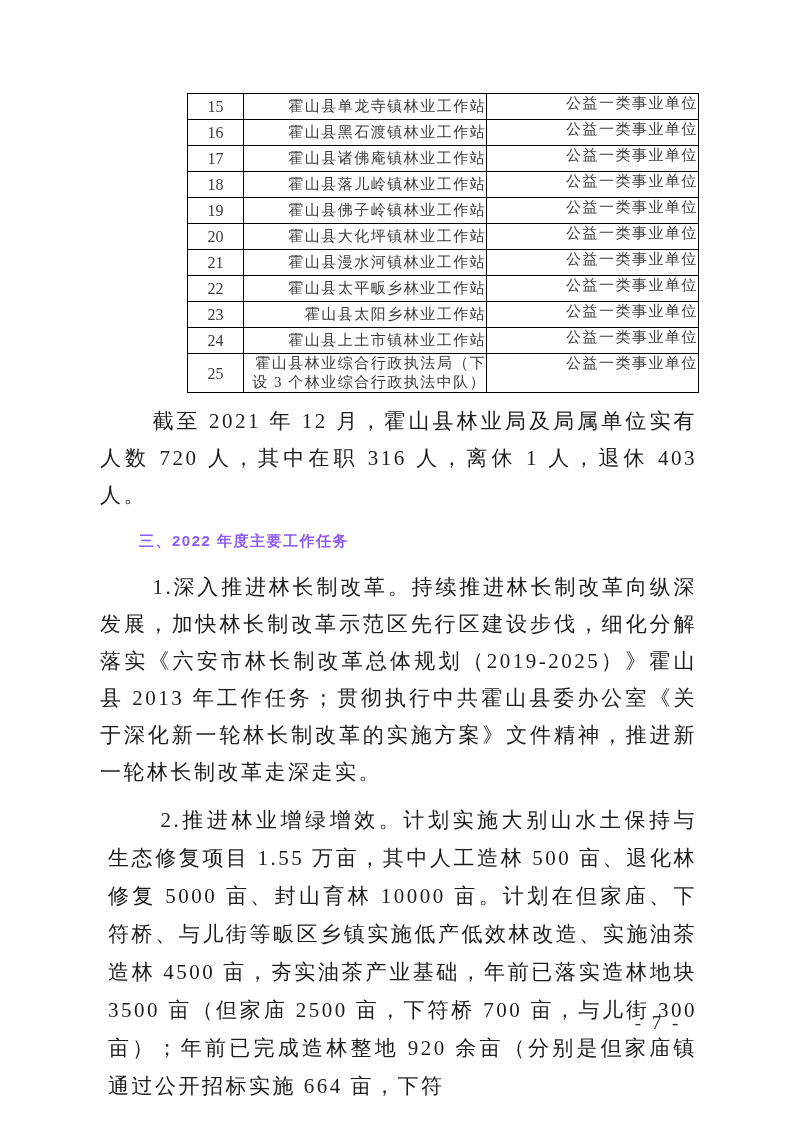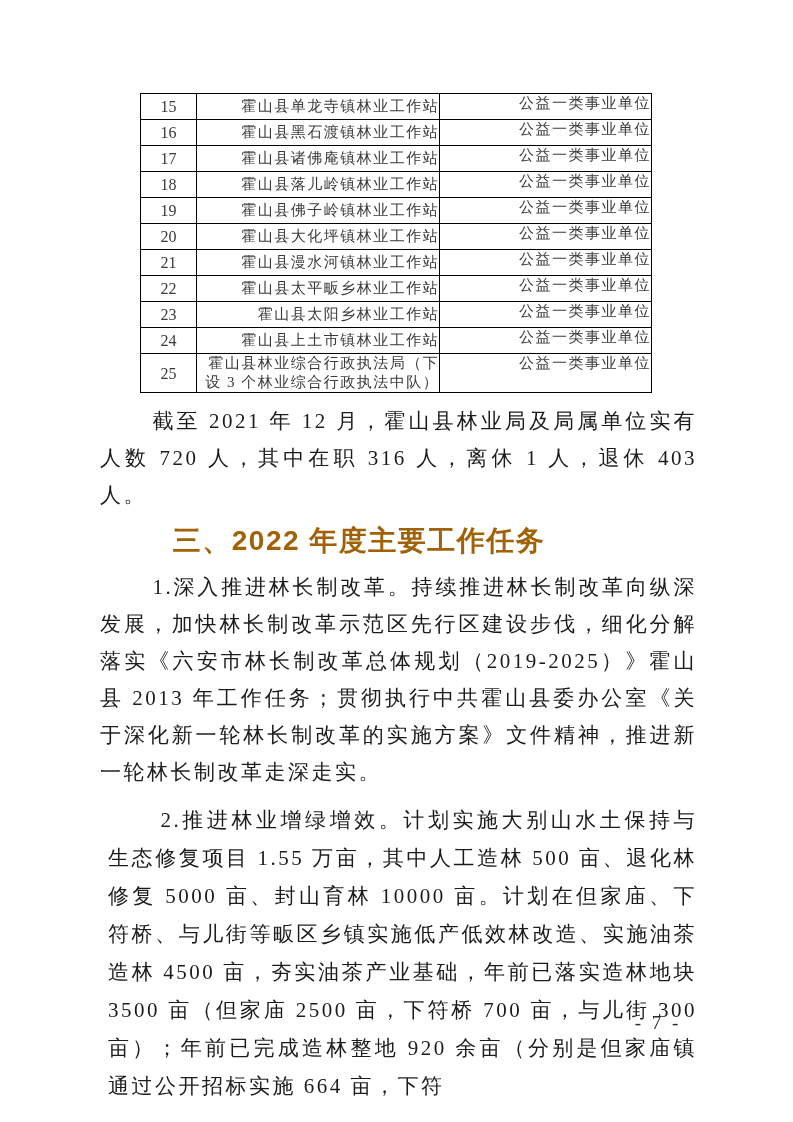--- a/index.html
+++ b/index.html
@@ -15,21 +15,21 @@
     overflow: hidden;
   }
   .content {
     position: absolute;
     top: 93px;
     left: 100px;
     width: 597px;
   }
   table.org-table {
     border-collapse: collapse;
-    margin-left: 40px;
+    margin-left: 87px;
     width: 512px;
     table-layout: fixed;
     font-size: 15px;
     letter-spacing: 1.5px;
     color: #3a3a3a;
     border: 1.5px solid #000;
   }
   table.org-table td {
     border: 1px solid #000;
     padding: 0;
@@ -49,22 +49,22 @@
     text-justify: inter-ideograph;
   }
   p.para {
     margin: 10px 0 0 0;
     text-indent: 2.5em;
   }
   h3.section-heading {
     margin: 8px 0 0 0;
     font-family: "Liberation Sans", "DejaVu Sans", sans-serif;
     font-weight: bold;
-    color: #a16207;
-    font-size: 28px;
+    color: #8b5cf6;
+    font-size: 15px;
     line-height: 37px;
     letter-spacing: 1.5px;
     text-indent: 2.6em;
   }
   p.para-wide {
     margin: 10px 0 0 8px;
     text-indent: 2.5em;
     line-height: 38px;
   }
   .page-number {

